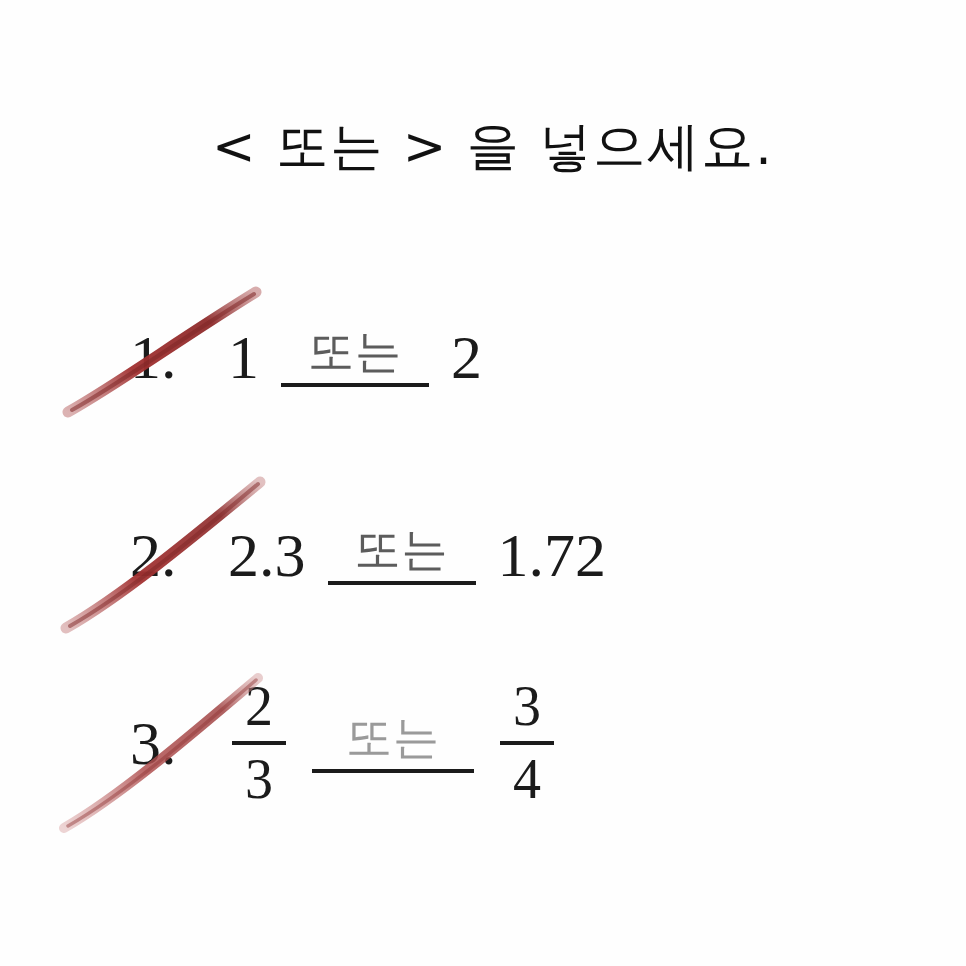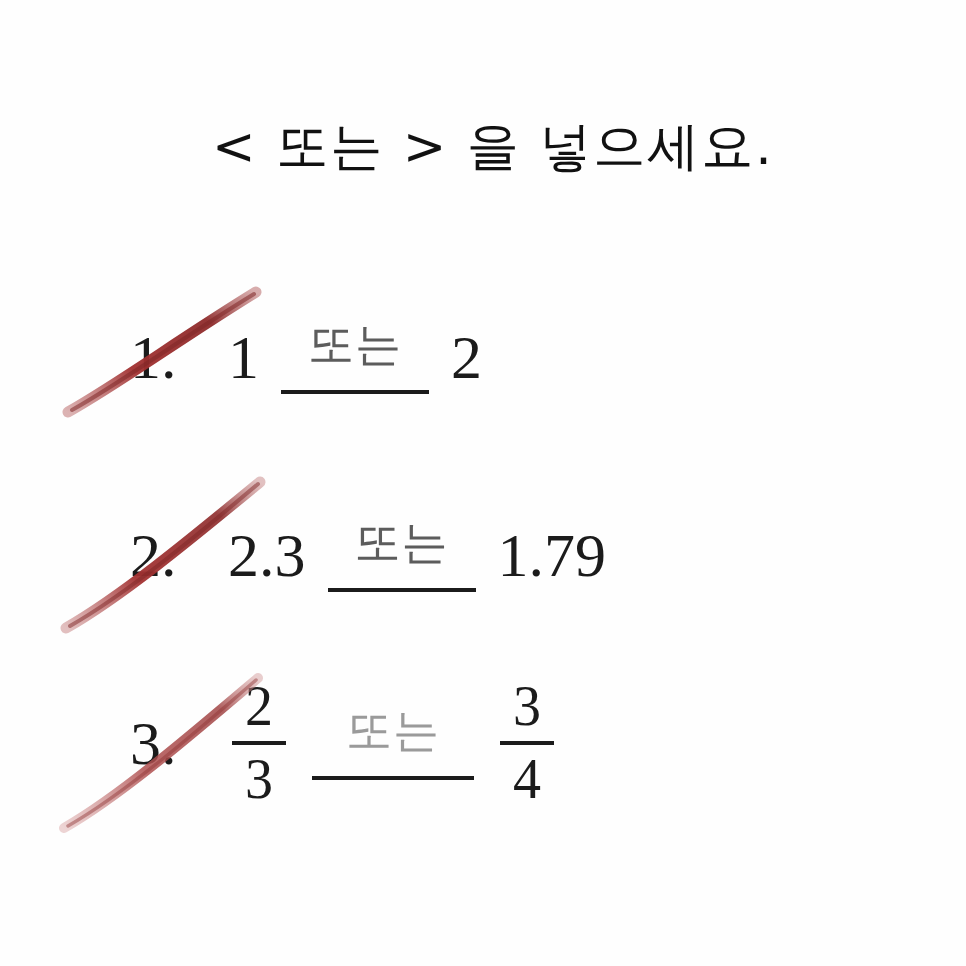--- a/index.html
+++ b/index.html
@@ -64,21 +64,21 @@
     padding: 0 6px;
     white-space: nowrap;
   }
 
   
   .blank {
     position: relative;
     margin: 0 16px;
     min-width: 150px;
     text-align: center;
-    padding-bottom: 22px;
+    padding-bottom: 8px;
     border-bottom: 4px solid #1b1b1b;
   }
   .blank .answer {
     font-family: "DejaVu Sans", sans-serif;
     font-size: 46px;
     letter-spacing: 1px;
     color: #5c5c5c;
     display: block;
     line-height: 1.05;
   }
@@ -132,21 +132,21 @@
     </span>
     <span class="operand">2</span>
   </div>
 
   <div class="problem" id="problem-2">
     <span class="num-label">2.</span>
     <span class="operand">2.3</span>
     <span class="blank">
       <span class="answer">또는</span>
     </span>
-    <span class="operand">1.79</span>
+    <span class="operand">1.72</span>
   </div>
 
   <div class="problem" id="problem-3">
     <span class="num-label">3.</span>
     <span class="fraction">
       <span class="numer">2</span>
       <span class="bar"></span>
       <span class="denom">3</span>
     </span>
     <span class="blank">

